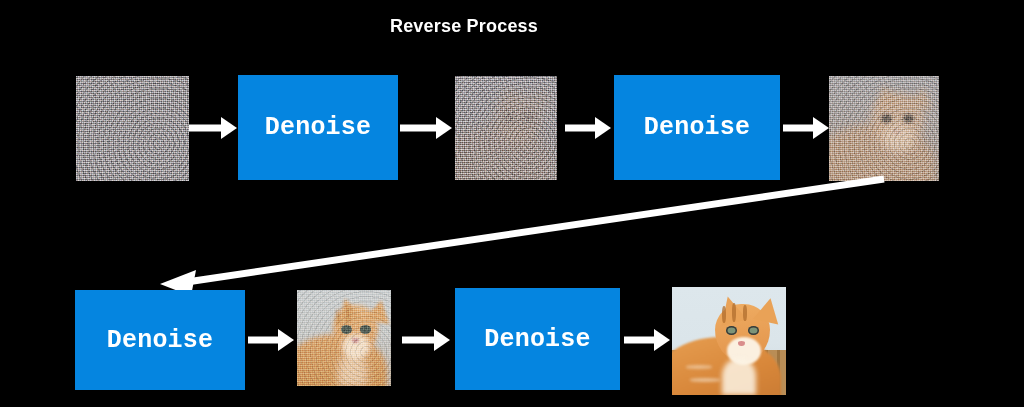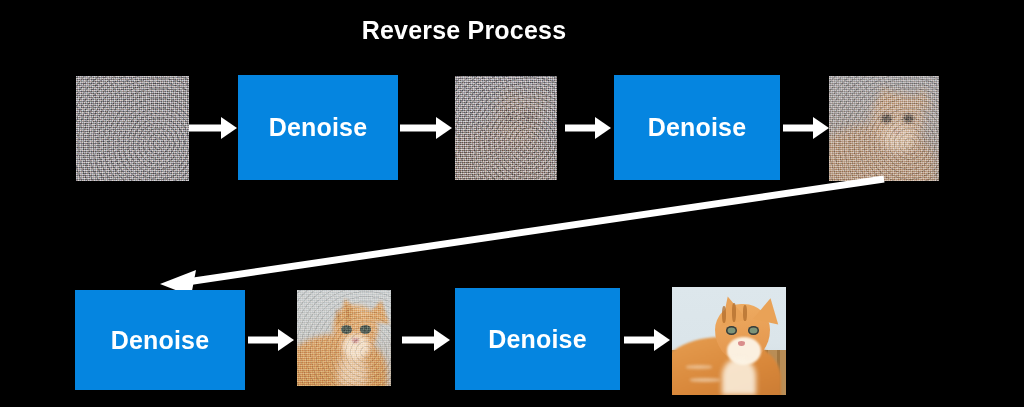--- a/index.html
+++ b/index.html
@@ -22,39 +22,39 @@
   }
 
   
   .title {
     position: absolute;
     left: 0;
     top: 16px;
     width: 928px;
     text-align: center;
     color: #ffffff;
-    font-size: 25px;
+    font-size: 18px;
     font-weight: bold;
     letter-spacing: 0.2px;
     font-family: "Liberation Sans", sans-serif;
   }
 
   
   .denoise-box {
     position: absolute;
     background: #0585e0;
     display: flex;
     align-items: center;
     justify-content: center;
   }
   .denoise-box .label {
     color: #ffffff;
     font-size: 25px;
     font-weight: bold;
-    font-family: Liberation Sans, sans-serif;
+    font-family: Liberation Mono, monospace;
     letter-spacing: 0.2px;
     white-space: nowrap;
   }
 
   
   .img-frame {
     position: absolute;
     overflow: hidden;
     background: #8b8b89;
   }

